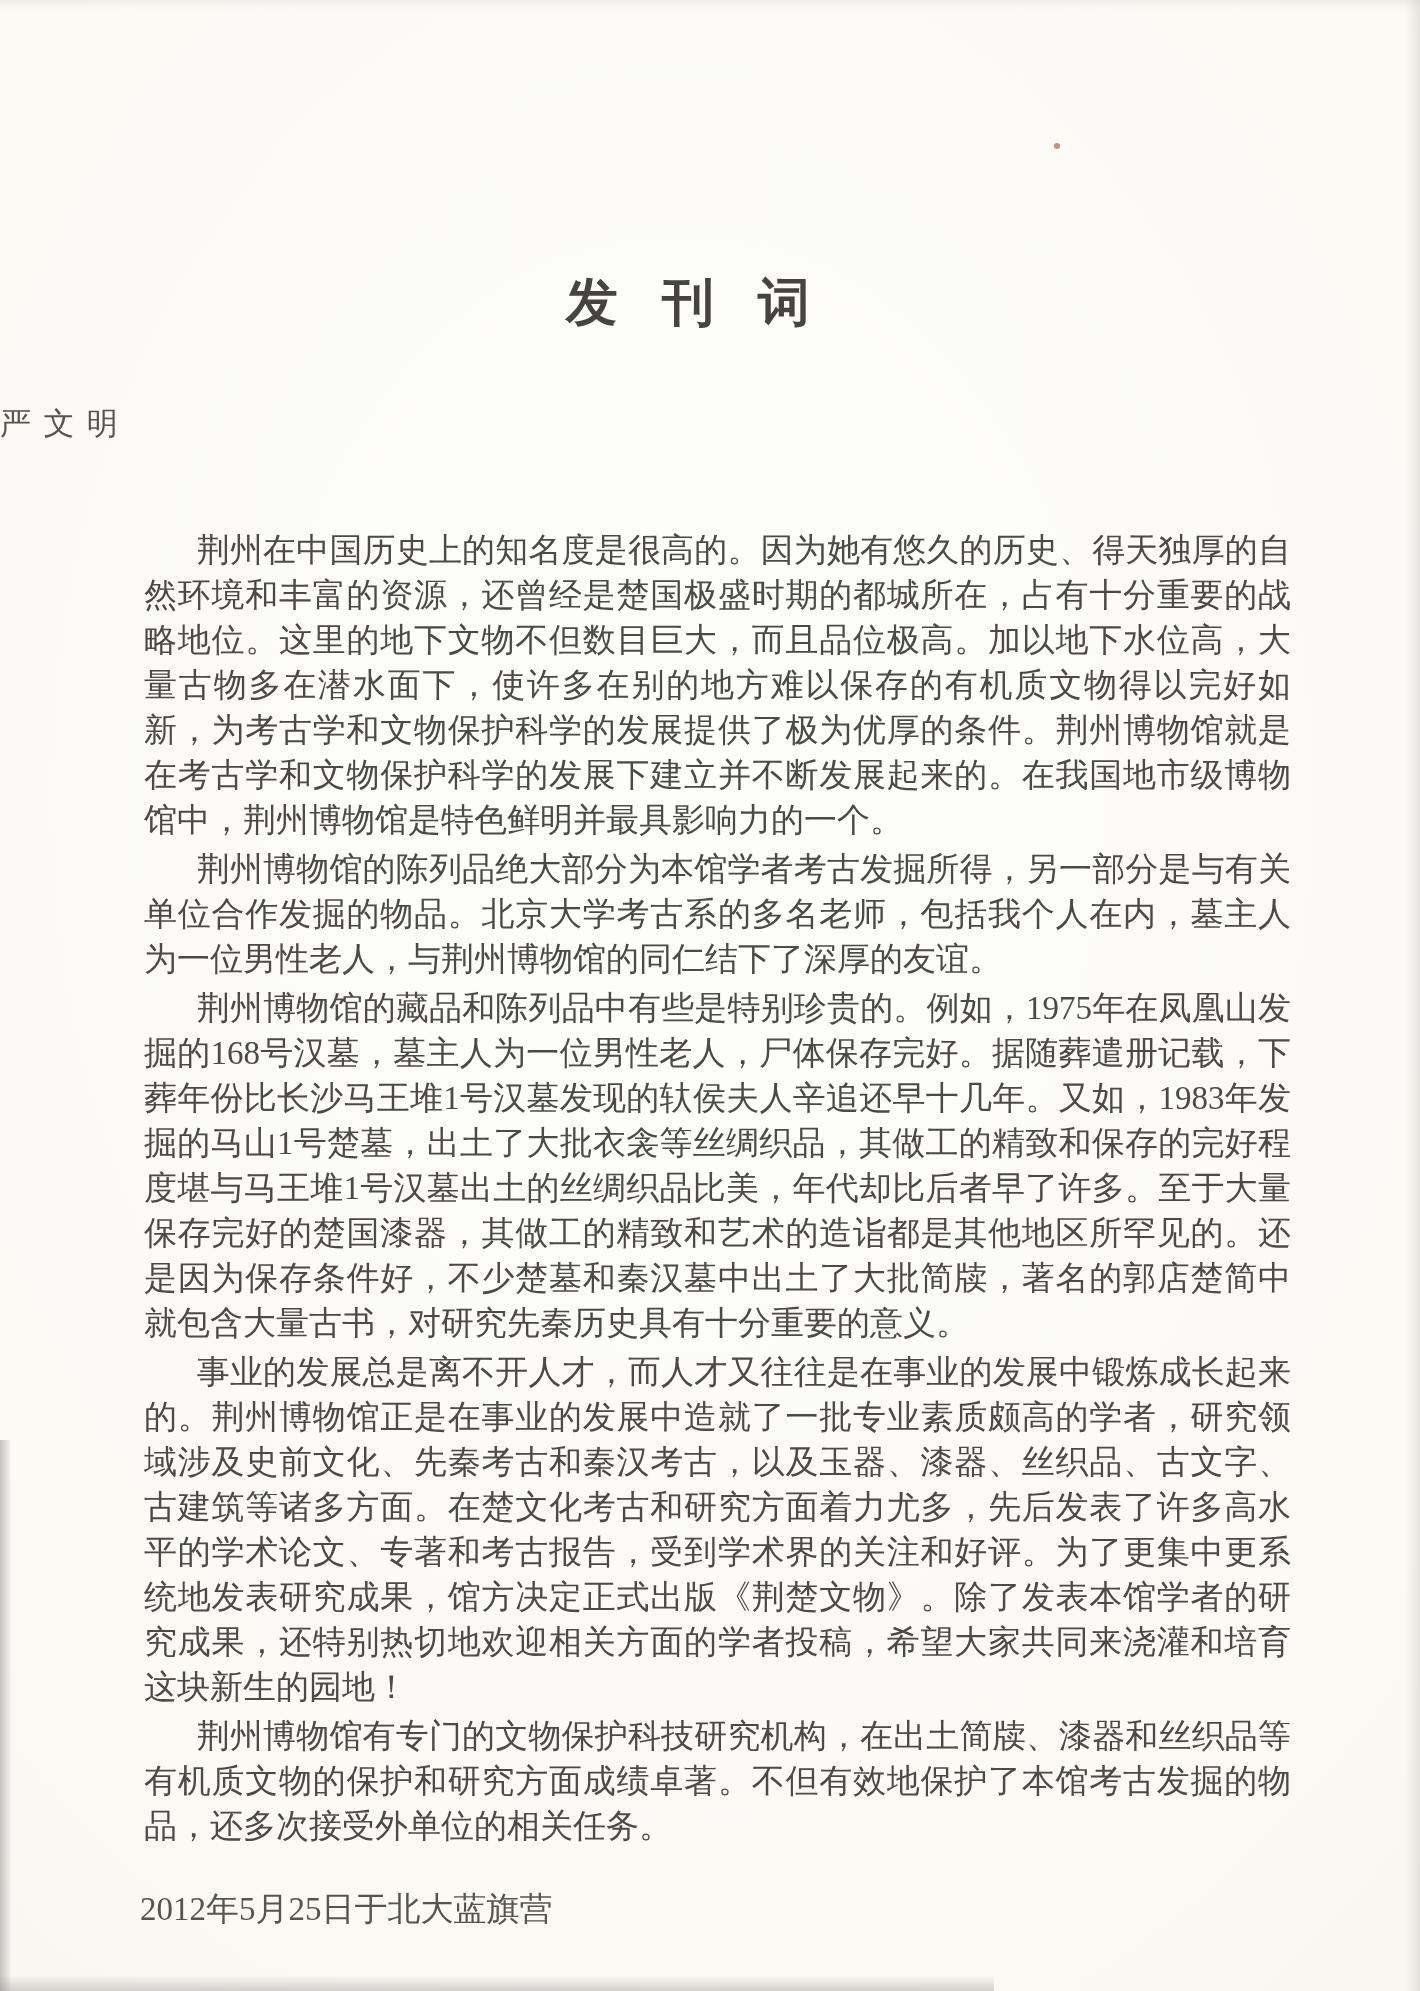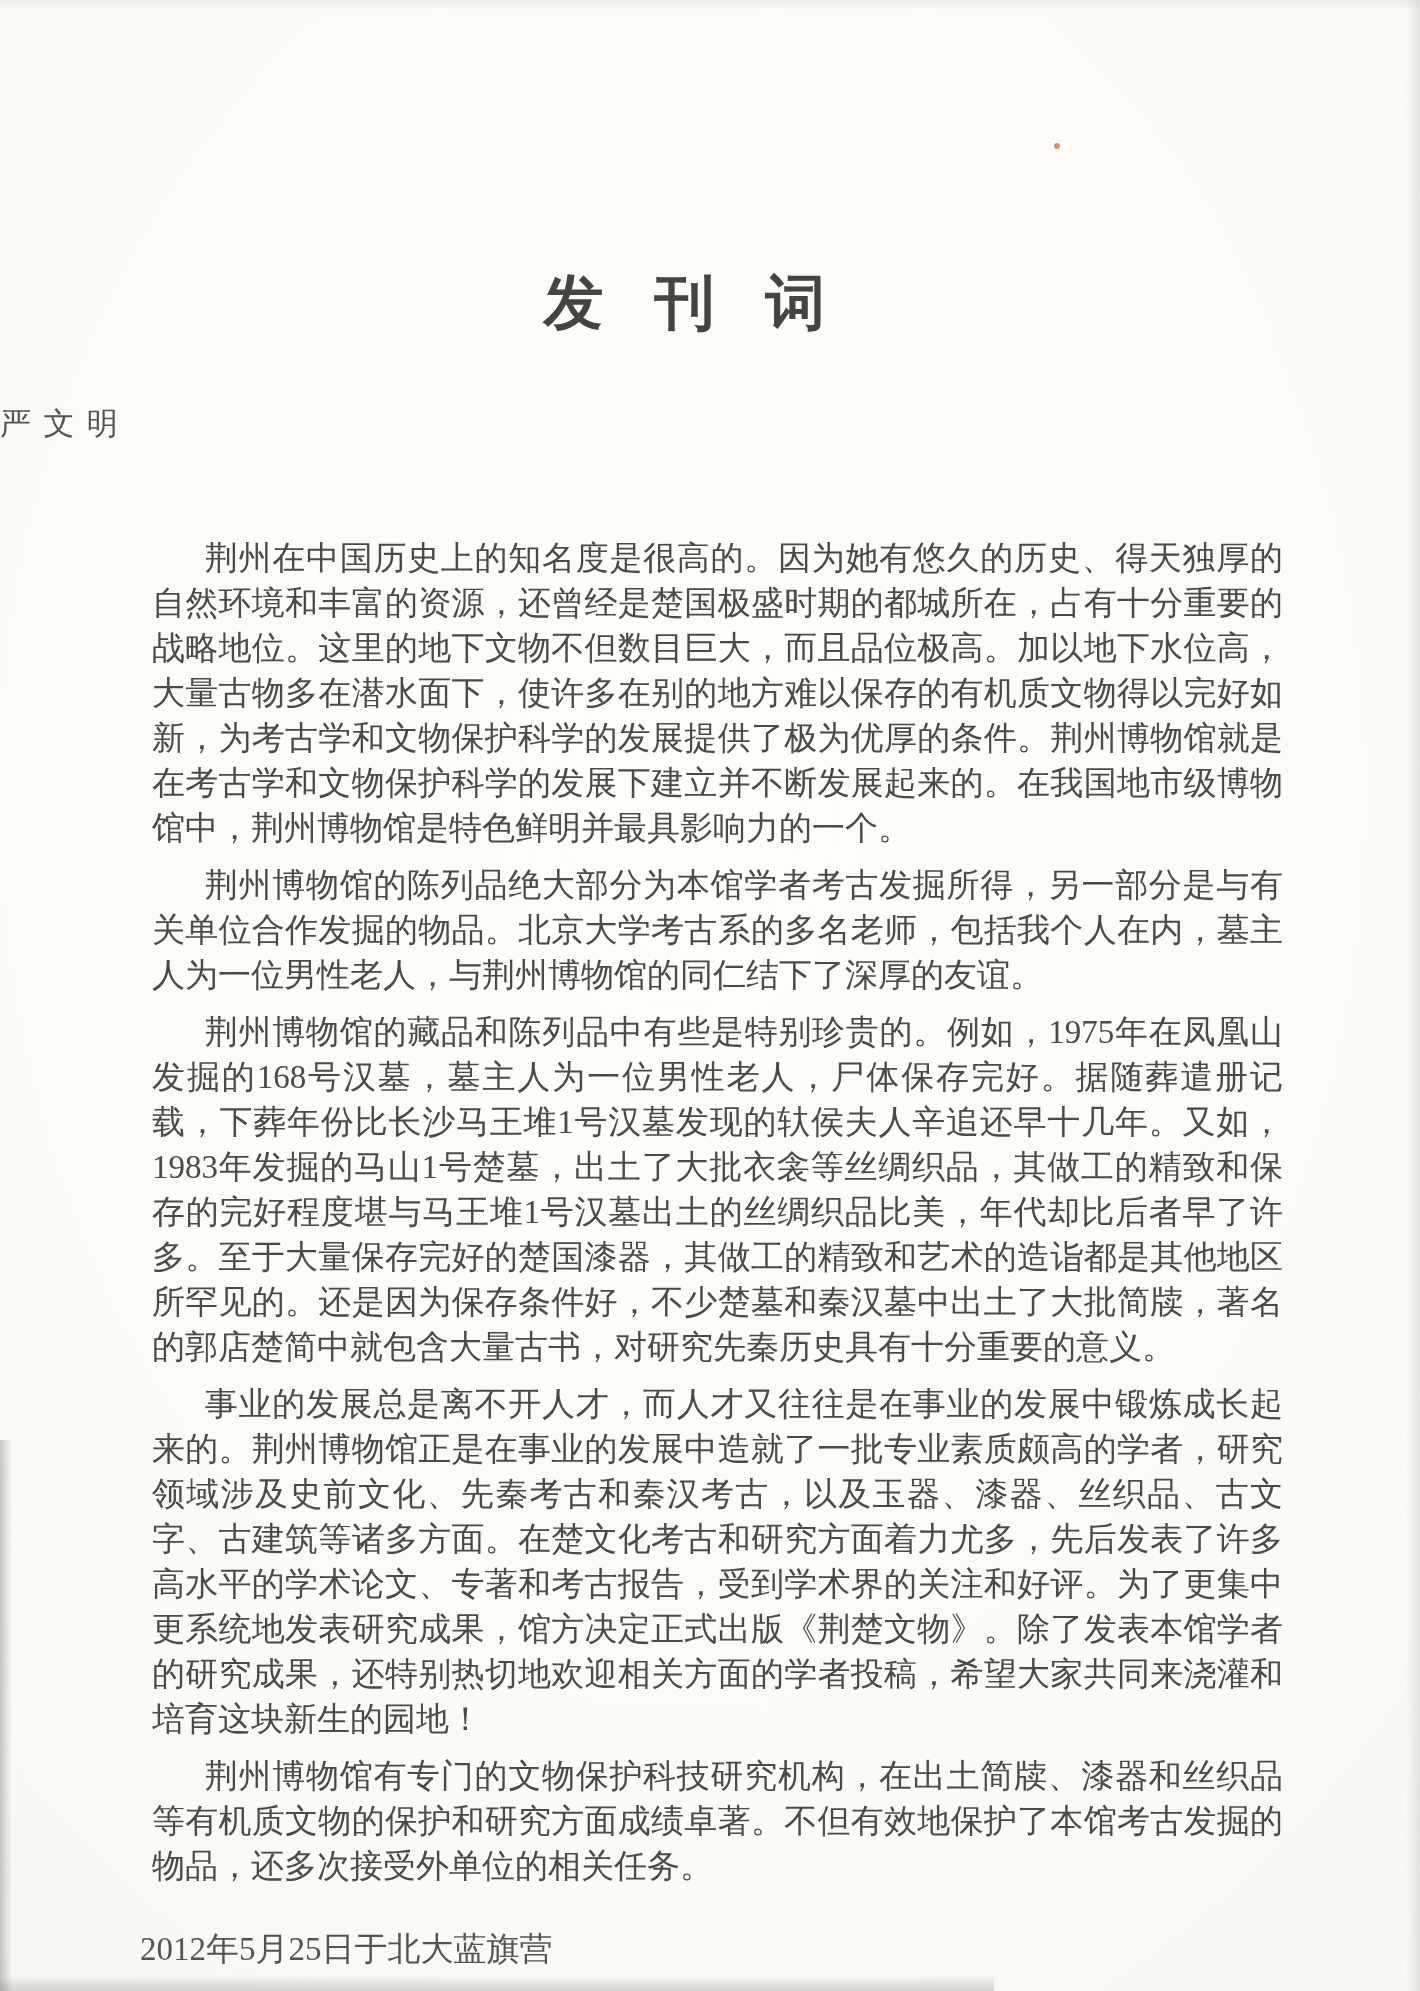--- a/index.html
+++ b/index.html
@@ -19,21 +19,21 @@
     font-family: "Liberation Serif", "DejaVu Serif", serif;
     color: #4b4a47;
   }
   .title {
     position: absolute;
     top: 272px;
     left: 0;
     width: 100%;
     margin: 0;
     text-align: center;
-    font-size: 60px;
+    font-size: 52px;
     font-weight: 600;
     line-height: 62px;
     letter-spacing: 0.85em;
     color: #454441;
   }
   .author {
     position: absolute;
     top: 404px;
     left: 0;
     width: 100%;
@@ -47,21 +47,21 @@
     position: absolute;
     top: 524px;
     left: 140px;
     width: 1155px;
     font-size: 33px;
     line-height: 45px;
     text-align: justify;
     color: #4b4a47;
   }
   .body-block p {
-    margin: 12px;
+    margin: 4px;
     padding: 0;
     text-indent: 1.6em;
   }
   .dateline {
     margin-top: 38px;
     text-align: left;
     padding-right: 45px;
     font-size: 33px;
     line-height: 45px;
     color: #55544f;

